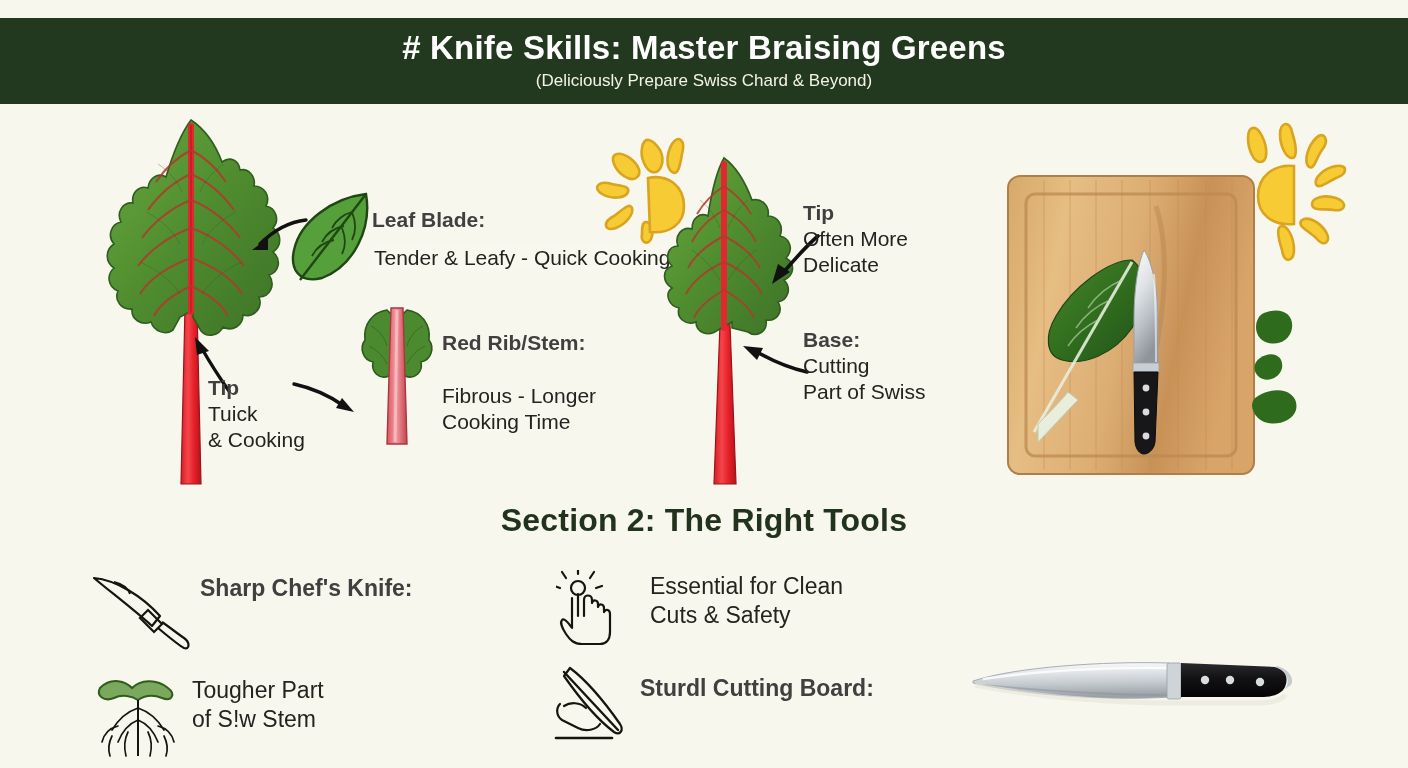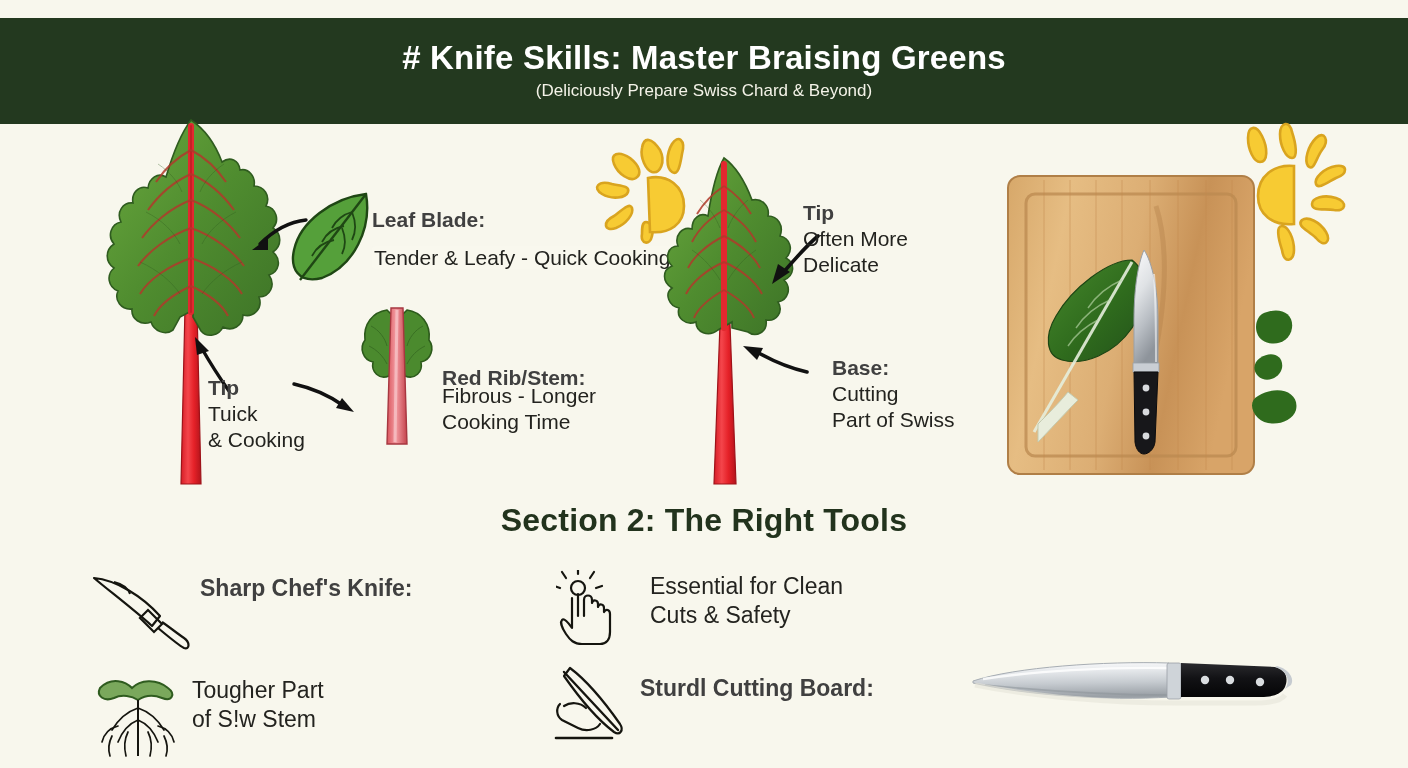--- a/index.html
+++ b/index.html
@@ -7,21 +7,21 @@
     width:1408px;height:768px;
     background:#f8f7ed;
     font-family:"Liberation Sans", sans-serif;
     overflow:hidden;
     position:relative;
   }
   .canvas{position:relative;width:1408px;height:768px;background:#f8f7ed;overflow:hidden;}
 
   
   .header{
-    position:absolute;left:0;top:18px;width:1408px;height:106px;
+    position:absolute;left:0;top:18px;width:1408px;height:86px;
     background:#23391f;
     display:flex;flex-direction:column;align-items:center;justify-content:center;
   }
   .header-title{
     color:#ffffff;font-size:33px;font-weight:bold;letter-spacing:.2px;
     line-height:1.05;margin:0;text-align:center;
   }
   .header-sub{
     color:#f4f3e8;font-size:17px;font-weight:normal;margin-top:6px;text-align:left;
   }
@@ -177,21 +177,21 @@
 
     <path d="M34 6 L30 142 h20 L46 6 Z" fill="url(#lg-rib)" stroke="#a73740" stroke-width="1.4"></path>
     <path d="M40 8 L38 140" stroke="#f7c2c6" stroke-width="3" opacity=".8"></path>
   </svg>
 
   <svg class="abs" style="left:292px;top:378px;" width="66" height="42" viewBox="0 0 66 42">
     <path d="M2 6 C 20 10 38 18 52 28" stroke="#111" stroke-width="3.4" fill="none" stroke-linecap="round"></path>
     <path d="M62 34 L 44 30 L 50 20 Z" fill="#111"></path>
   </svg>
 
-  <div class="abs" style="left:442px;top:330px;width:320px;margin-top:35px;">
+  <div class="abs" style="left:442px;top:330px;width:320px;">
     <div class="lbl-bold">Red Rib/Stem:</div>
   </div>
   <div class="abs" style="left:442px;top:383px;width:320px;">
     <div class="lbl-norm">Fibrous - Longer</div>
     <div class="lbl-norm">Cooking Time</div>
   </div>
 
   <svg class="abs" style="left:185px;top:335px;" width="62" height="60" viewBox="0 0 62 60">
     <path d="M44 56 C 34 42 24 26 16 12" stroke="#111" stroke-width="3.4" fill="none" stroke-linecap="round"></path>
     <path d="M10 2 L 24 16 L 12 20 Z" fill="#111"></path>
@@ -262,21 +262,21 @@
   <svg class="abs" style="left:735px;top:338px;" width="76" height="42" viewBox="0 0 76 42">
     <path d="M72 34 C 54 30 36 22 22 14" stroke="#111" stroke-width="3.6" fill="none" stroke-linecap="round"></path>
     <path d="M8 8 L 28 10 L 22 22 Z" fill="#111"></path>
   </svg>
 
   <div class="abs" style="left:803px;top:200px;width:200px;">
     <div class="lbl-bold">Tip</div>
     <div class="lbl-norm">Often More</div>
     <div class="lbl-norm">Delicate</div>
   </div>
-  <div class="abs" style="left:832px;top:327px;width:200px;margin-top:28px;">
+  <div class="abs" style="left:803px;top:327px;width:200px;">
     <div class="lbl-bold">Base:</div>
     <div class="lbl-norm">Cutting</div>
     <div class="lbl-norm">Part of Swiss</div>
   </div>
 
   <svg class="abs" style="left:1238px;top:120px;" width="118" height="148" viewBox="0 0 118 148">
     <g fill="#f7cb33" stroke="#d9a41f" stroke-width="2.6">
       <path d="M24 16 C 18 4 10 6 10 18 C 10 30 16 42 22 42 C 30 42 30 28 24 16 Z"></path>
       <path d="M54 12 C 52 0 42 2 42 14 C 42 26 48 38 54 38 C 60 38 58 24 54 12 Z"></path>
       <path d="M84 30 C 92 20 86 10 78 18 C 70 26 66 40 70 46 C 76 52 78 38 84 30 Z"></path>

